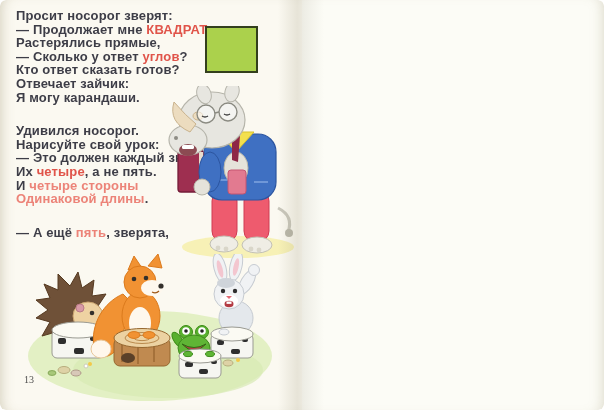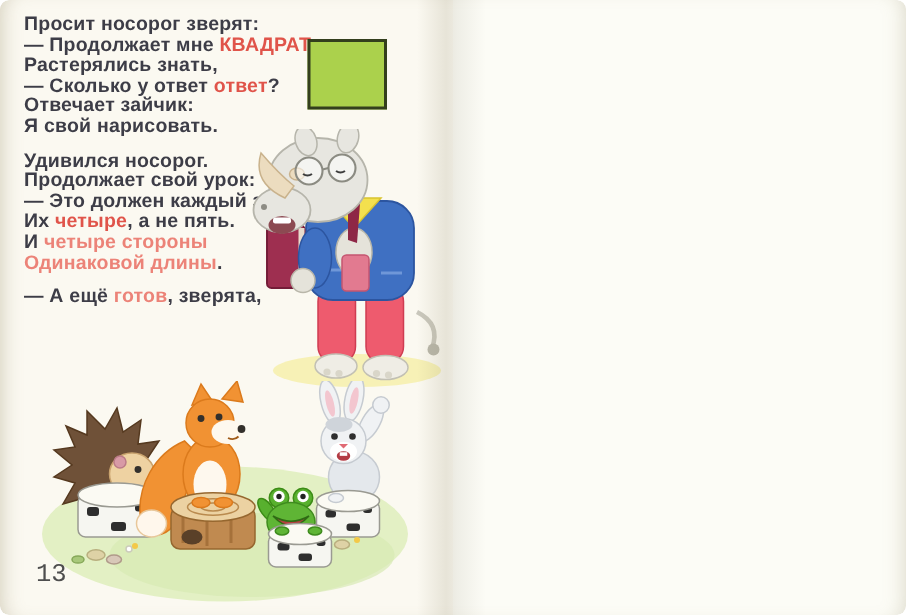--- a/index.html
+++ b/index.html
@@ -11,51 +11,52 @@
   #left-page{left:0;width:302px;background:#fbf9f1;border-radius:6px 0 0 6px;
     box-shadow:inset 10px 0 14px -10px rgba(150,140,105,.45);}
   #right-page{left:302px;width:302px;background:#fcfcf6;border-radius:0 6px 6px 0;
     box-shadow:inset -10px 0 14px -10px rgba(150,140,105,.35);}
   #spine{position:absolute;left:278px;top:0;width:46px;height:410px;pointer-events:none;
     background:linear-gradient(90deg,rgba(140,132,100,0) 0%,rgba(140,132,100,.18) 42%,rgba(120,115,90,.10) 58%,rgba(255,255,255,0) 100%);}
   
   #poem{position:absolute;left:16px;top:9px;}
   .poem-line{font-weight:bold;font-size:13px;line-height:13.6px;letter-spacing:.15px;
     color:#3d3d47;white-space:nowrap;}
-  .poem-line.gap{margin-top:9px;}
+  .poem-line.gap{margin-top:20px;}
   .seg-r{color:#e0544a;}
   .seg-r2{color:#ec8378;}
   
   #green-square{position:absolute;box-sizing:border-box;border:2.5px solid #333f1d;}
   
   .illu{position:absolute;}
   
-  .pagenum{position:absolute;font-family:Liberation Mono, monospace;font-size:17px;color:#4e4e4e;}
+  .pagenum{position:absolute;font-family:Liberation Serif, serif;font-size:10px;color:#4e4e4e;}
   #pagenum-left{left:24px;top:374px;}
 </style>
 </head>
 <body>
 
 <div id="root">
 
   <div class="page" id="left-page">
     <div id="poem">
         <div class="poem-line"><span>Просит носорог зверят:</span></div>
         <div class="poem-line"><span>— Продолжает мне </span><span class="seg-r">КВАДРАТ</span><span>.</span></div>
-        <div class="poem-line"><span>Растерялись знать,</span></div>
-        <div class="poem-line"><span>— Сколько у ответ </span><span class="seg-r">ответ</span><span>?</span></div>
+        <div class="poem-line"><span>Растерялись прямые,</span></div>
+        <div class="poem-line"><span>— Сколько у ответ </span><span class="seg-r">углов</span><span>?</span></div>
+        <div class="poem-line"><span>Кто ответ сказать готов?</span></div>
         <div class="poem-line"><span>Отвечает зайчик:</span></div>
-        <div class="poem-line"><span>Я свой нарисовать.</span></div>
+        <div class="poem-line"><span>Я могу карандаши.</span></div>
         <div class="poem-line gap"><span>Удивился носорог.</span></div>
-        <div class="poem-line"><span>Продолжает свой урок:</span></div>
+        <div class="poem-line"><span>Нарисуйте свой урок:</span></div>
         <div class="poem-line"><span>— Это должен каждый знать:</span></div>
         <div class="poem-line"><span>Их </span><span class="seg-r">четыре</span><span>, а не пять.</span></div>
         <div class="poem-line"><span>И </span><span class="seg-r2">четыре стороны</span></div>
         <div class="poem-line"><span class="seg-r2">Одинаковой длины</span><span>.</span></div>
-        <div class="poem-line gap"><span>— А ещё </span><span class="seg-r2">готов</span><span>, зверята,</span></div>
+        <div class="poem-line gap"><span>— А ещё </span><span class="seg-r2">пять</span><span>, зверята,</span></div>
       </div>
     <div id="green-square" style="left: 205px; top: 26px; width: 53px; height: 47px; background: rgb(171, 209, 76); border-color: rgb(51, 63, 29);"></div>
 
     <svg class="illu" style="left:158px;top:86px;" width="150" height="178" viewBox="0 0 150 178">
       <ellipse cx="80" cy="161" rx="56" ry="11" fill="#f7f1b6"></ellipse>
 
       <path d="M120 122 q16 8 10 24" fill="none" stroke="#c9c7bc" stroke-width="3"></path>
       <circle cx="131" cy="147" r="4" fill="#b9b7aa"></circle>
 
       <g>

